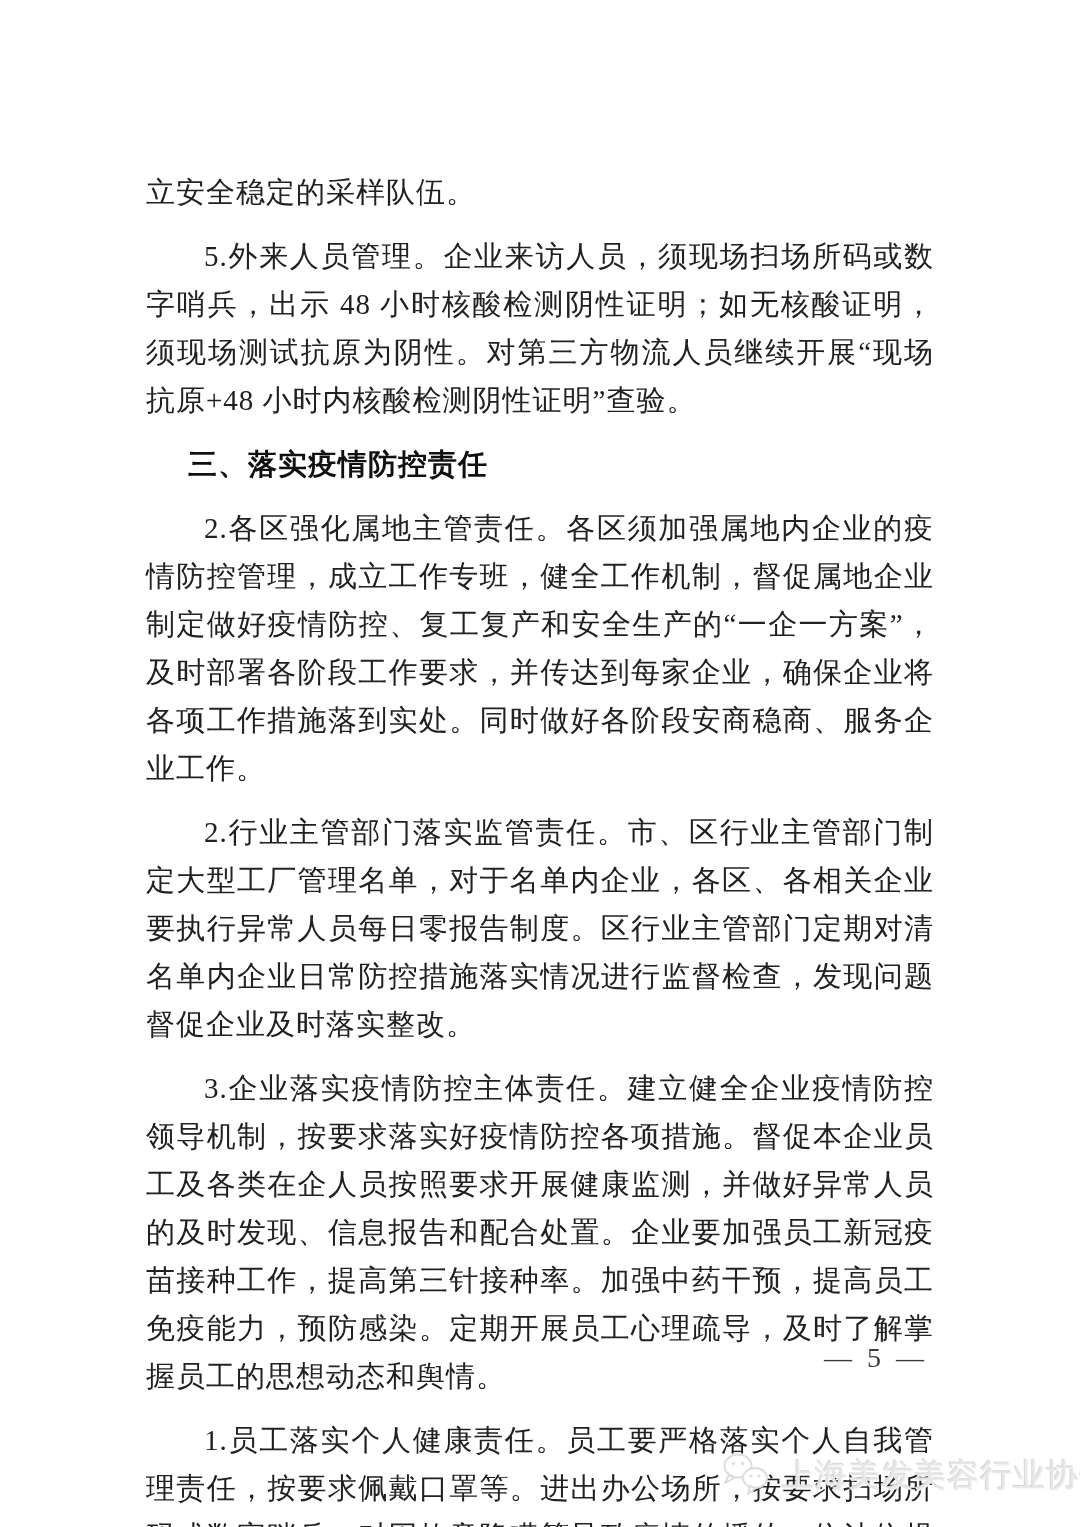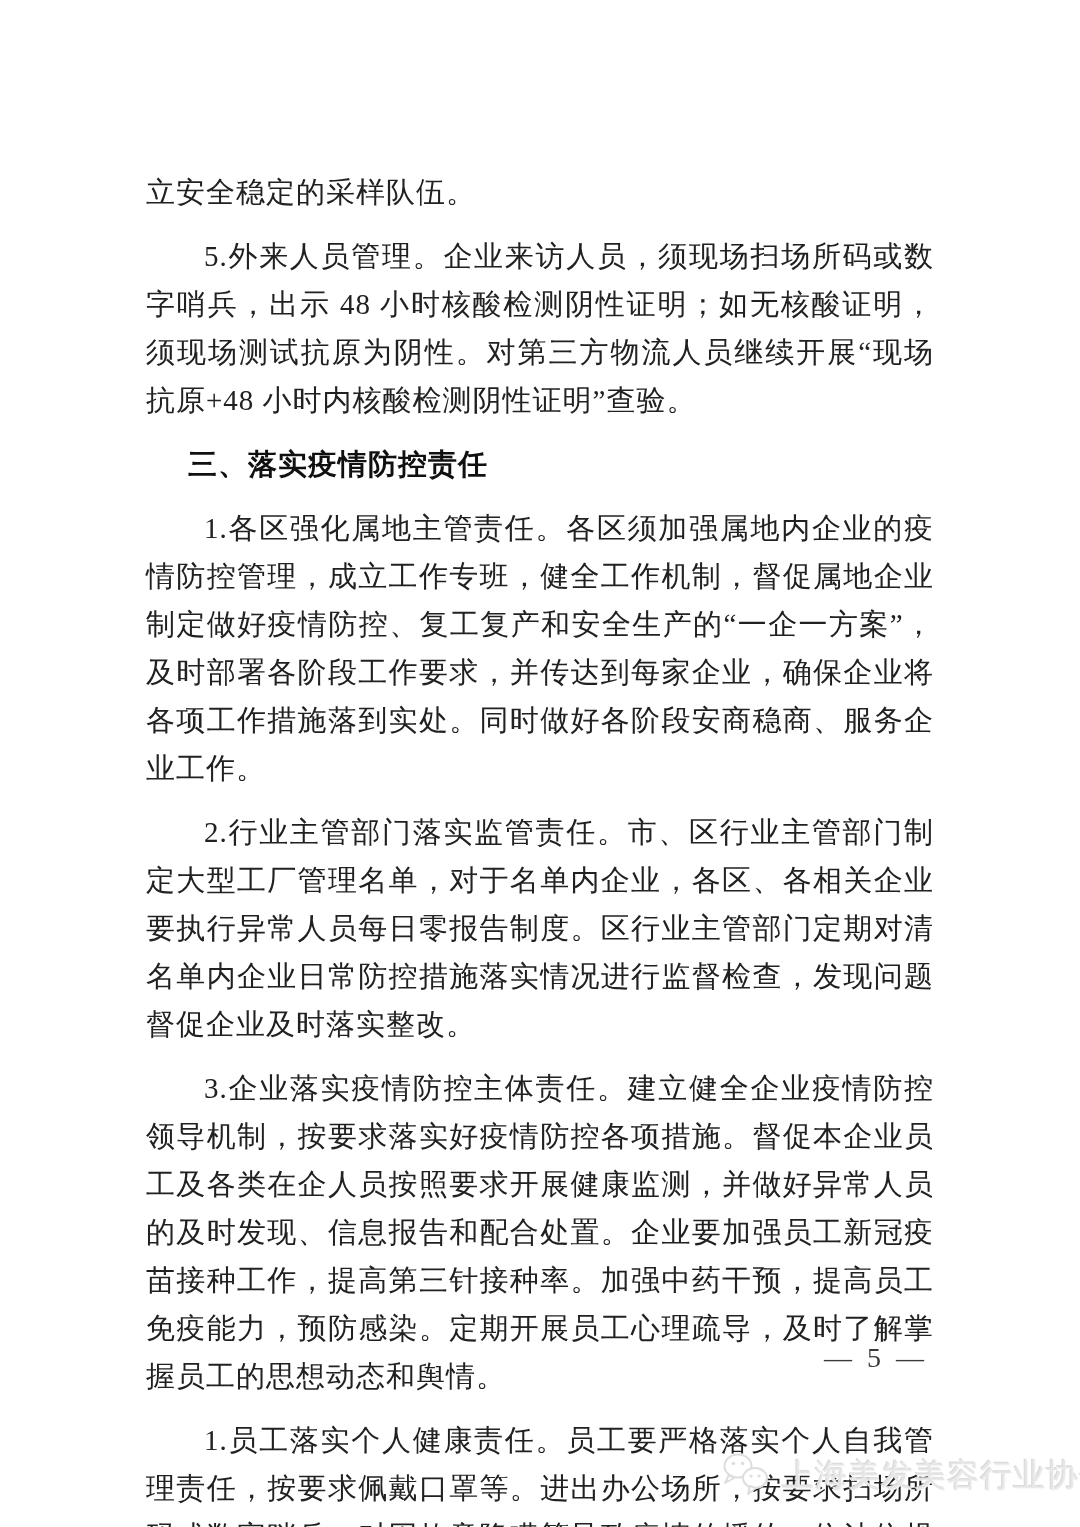--- a/index.html
+++ b/index.html
@@ -100,21 +100,21 @@
 </style>
 </head>
 <body>
 
 <div class="doc-page">
 
   <div class="doc-body">
     <p class="no-indent">立安全稳定的采样队伍。</p>
     <p>5.外来人员管理。企业来访人员，须现场扫场所码或数字哨兵，出示 48 小时核酸检测阴性证明；如无核酸证明，须现场测试抗原为阴性。对第三方物流人员继续开展“现场抗原+48 小时内核酸检测阴性证明”查验。</p>
     <p class="section-heading">三、落实疫情防控责任</p>
-    <p>1.各区强化属地主管责任。各区须加强属地内企业的疫情防控管理，成立工作专班，健全工作机制，督促属地企业制定做好疫情防控、复工复产和安全生产的“一企一方案”，及时部署各阶段工作要求，并传达到每家企业，确保企业将各项工作措施落到实处。同时做好各阶段安商稳商、服务企业工作。</p>
+    <p>2.各区强化属地主管责任。各区须加强属地内企业的疫情防控管理，成立工作专班，健全工作机制，督促属地企业制定做好疫情防控、复工复产和安全生产的“一企一方案”，及时部署各阶段工作要求，并传达到每家企业，确保企业将各项工作措施落到实处。同时做好各阶段安商稳商、服务企业工作。</p>
     <p>2.行业主管部门落实监管责任。市、区行业主管部门制定大型工厂管理名单，对于名单内企业，各区、各相关企业要执行异常人员每日零报告制度。区行业主管部门定期对清名单内企业日常防控措施落实情况进行监督检查，发现问题督促企业及时落实整改。</p>
     <p>3.企业落实疫情防控主体责任。建立健全企业疫情防控领导机制，按要求落实好疫情防控各项措施。督促本企业员工及各类在企人员按照要求开展健康监测，并做好异常人员的及时发现、信息报告和配合处置。企业要加强员工新冠疫苗接种工作，提高第三针接种率。加强中药干预，提高员工免疫能力，预防感染。定期开展员工心理疏导，及时了解掌握员工的思想动态和舆情。</p>
     <p>1.员工落实个人健康责任。员工要严格落实个人自我管理责任，按要求佩戴口罩等。进出办公场所，按要求扫场所码或数字哨兵。对因故意隐瞒等导致疫情传播的，依法依规追究责任。</p>
   </div>
 
   <div class="page-number">— 5 —</div>
 
   <div class="footer-brand">
     <span>
       <svg class="wechat-icon" viewBox="0 0 54 48" xmlns="http://www.w3.org/2000/svg">

